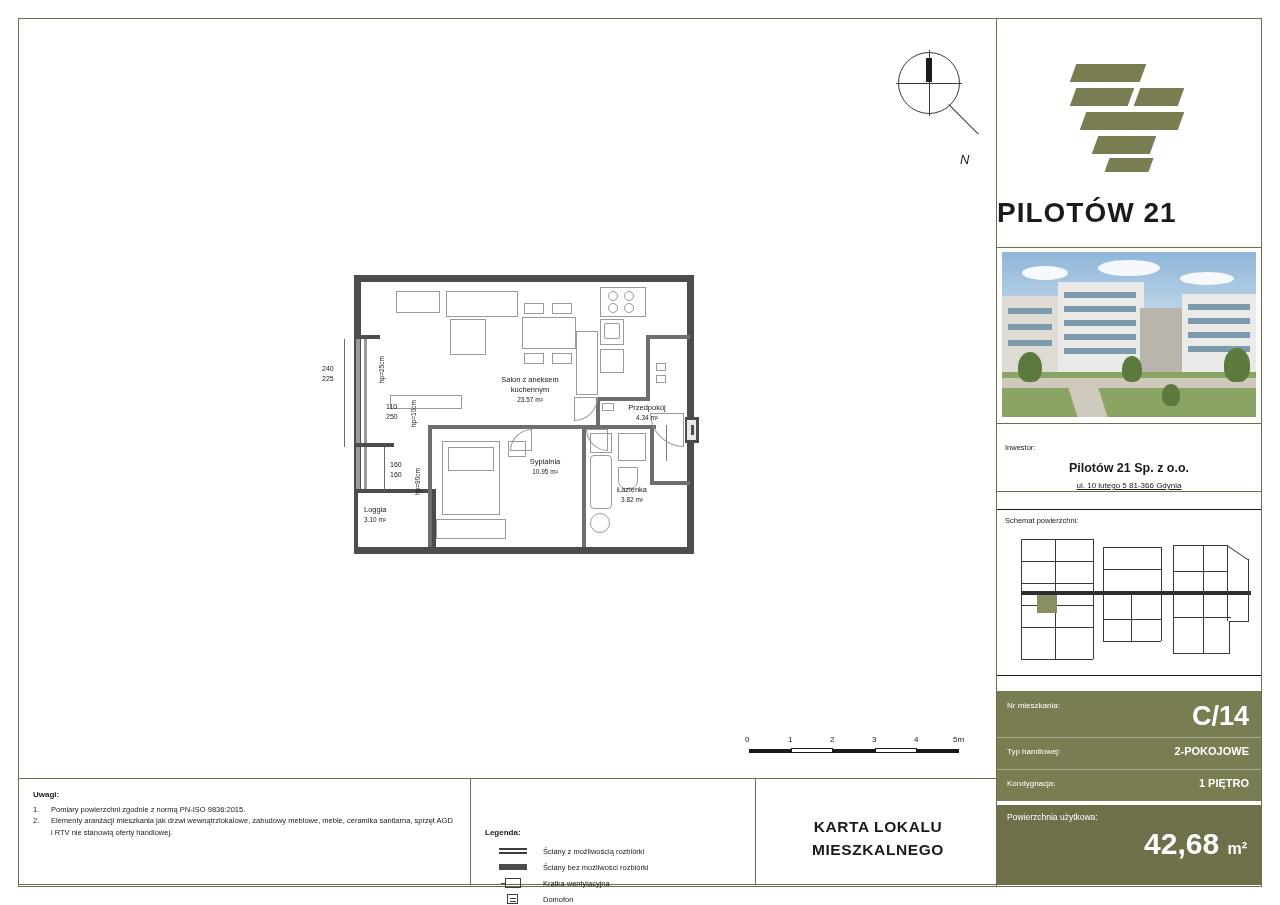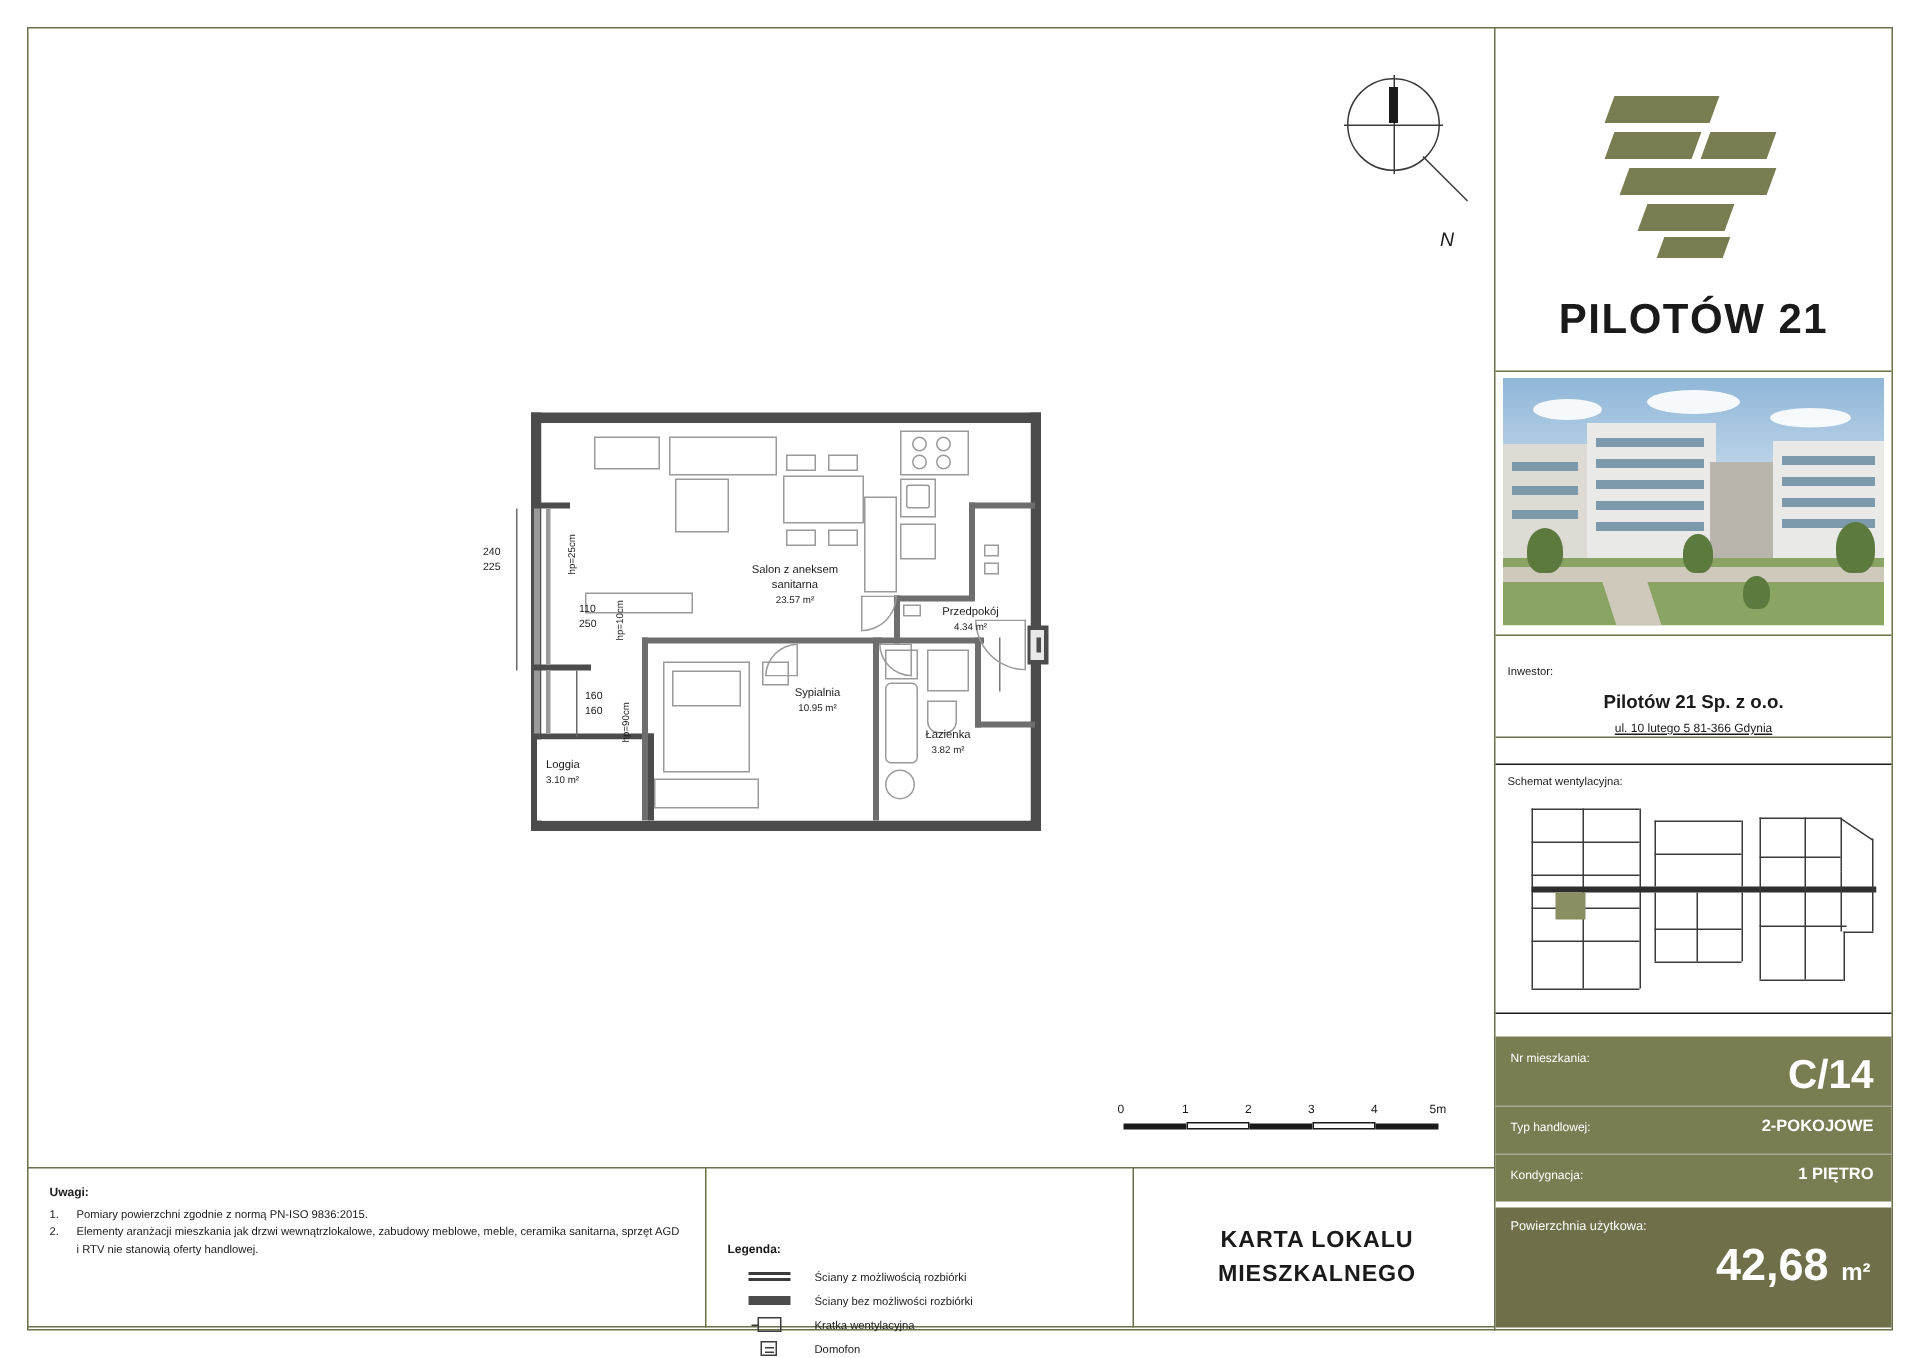--- a/index.html
+++ b/index.html
@@ -122,21 +122,21 @@
     font-size:15.5px; font-weight:bold; letter-spacing:.6px; line-height:1.5;
     color:#1a1a1a;
   }
 
   
   .rpanel { position:absolute; left:997px; top:19px; width:264px; height:867px; }
   .logo-box { position:absolute; left:0; top:0; width:264px; height:227px; }
   .logo-mark { position:absolute; left:76px; top:45px; width:112px; height:110px; }
   .logo-mark .bar { position:absolute; background:#7a7c52; }
   .logo-text {
-    position:absolute; left:0; top:178px; width:264px; text-align:center;
+    position:absolute; left:0; top:178px; width:264px; text-align:left;
     font-size:28px; font-weight:bold; letter-spacing:1px; color:#1a1a1a;
   }
   .sep-h { position:absolute; left:0; width:264px; height:1px; background:#6b6f4a; }
 
   .render {
     position:absolute; left:5px; top:233px; width:254px; height:165px;
     overflow:hidden;
   }
   .sky { position:absolute; left:0; top:0; width:254px; height:84px;
     background:linear-gradient(#8fb6d8,#cfe0ee); }
@@ -277,21 +277,21 @@
     <div class="furn" style="left:268px; top:158px; width:28px; height:28px;"></div>
     <div class="furn" style="left:268px; top:192px; width:20px; height:22px; border-radius:0 0 8px 8px;"></div>
     <div class="furn" style="left:240px; top:238px; width:20px; height:20px; border-radius:50%;"></div>
 
     <div class="furn" style="left:252px; top:128px; width:12px; height:8px;"></div>
     <div class="furn" style="left:306px; top:100px; width:10px; height:8px;"></div>
     <div class="furn" style="left:306px; top:88px;  width:10px; height:8px;"></div>
 
     <div class="roomlabel" style="left:120px; top:100px; width:120px;">
       <span>Salon z aneksem</span><br>
-      <span>sanitarna</span><br>
+      <span>kuchennym</span><br>
       <span class="area">23.57 m²</span>
     </div>
 
     <div class="roomlabel" style="left:252px; top:128px; width:90px;">
       <span>Przedpokój</span><br>
       <span class="area">4.34 m²</span>
     </div>
 
     <div class="roomlabel" style="left:150px; top:182px; width:90px;">
       <span>Sypialnia</span><br>
@@ -441,21 +441,21 @@
     <div class="sep-h" style="top:404px;"></div>
 
     <div class="investor">
       <div class="lbl">Inwestor:</div>
       <div class="name">Pilotów 21 Sp. z o.o.</div>
       <div class="addr">ul. 10 lutego 5   81-366 Gdynia</div>
     </div>
     <div class="sep-h" style="top:472px;"></div>
     <div class="sep-h" style="top:490px; background:#1a1a1a;"></div>
 
-    <div class="kond-lbl">Schemat wentylacyjna:</div>
+    <div class="kond-lbl">Schemat powierzchni:</div>
     <div class="kond-box">
 
       <div class="kl" style="left:14px;  top:8px;   width:72px; height:1px;"></div>
       <div class="kl" style="left:14px;  top:8px;   width:1px;  height:120px;"></div>
       <div class="kl" style="left:86px;  top:8px;   width:1px;  height:120px;"></div>
       <div class="kl" style="left:14px;  top:128px; width:72px; height:1px;"></div>
       <div class="kl" style="left:14px;  top:30px;  width:72px; height:1px;"></div>
       <div class="kl" style="left:14px;  top:52px;  width:72px; height:1px;"></div>
       <div class="kl" style="left:14px;  top:74px;  width:72px; height:1px;"></div>
       <div class="kl" style="left:14px;  top:96px;  width:72px; height:1px;"></div>

